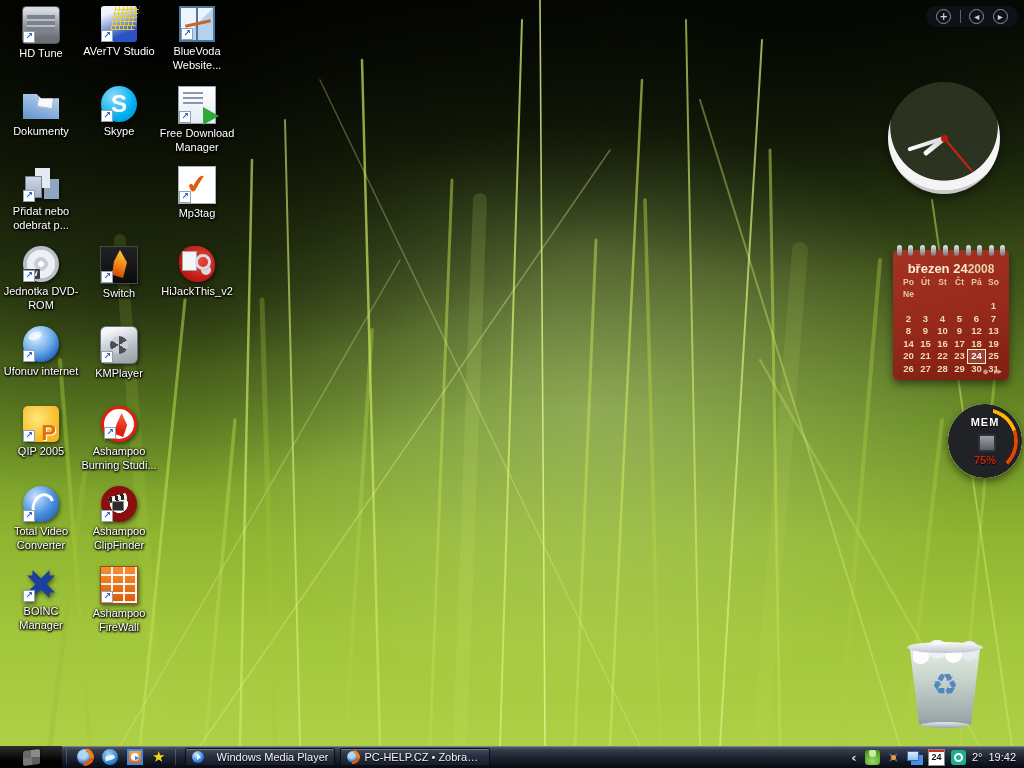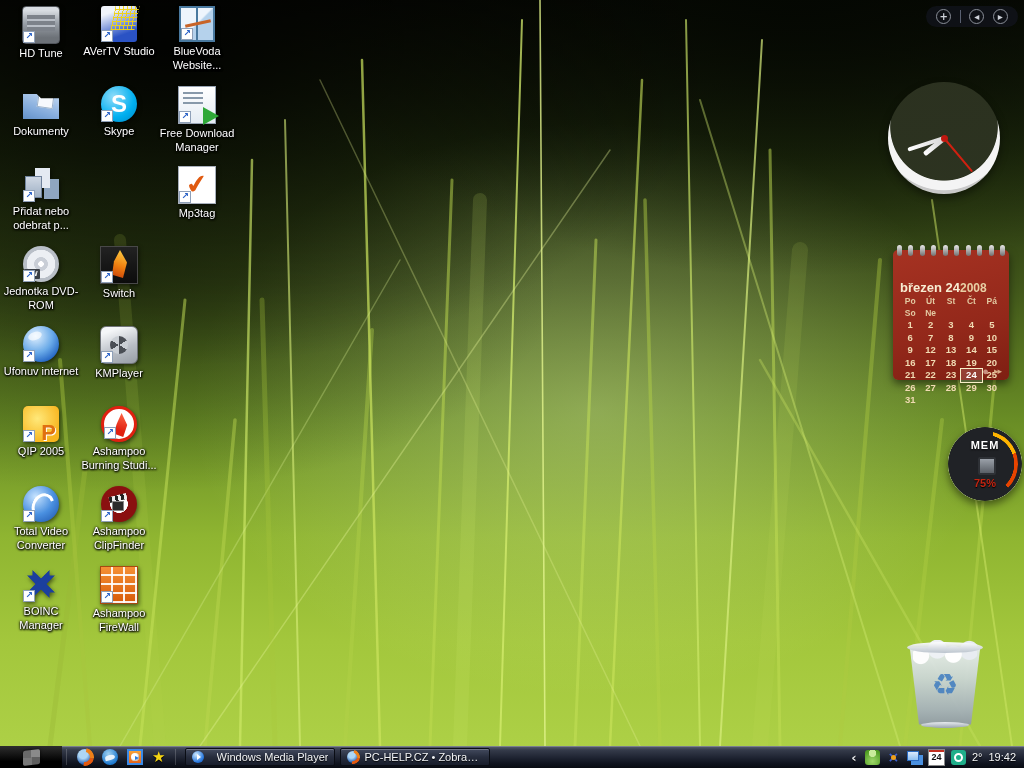--- a/index.html
+++ b/index.html
@@ -130,24 +130,24 @@
   .hand.m{width:4px;height:38px;margin-left:-2px;background:linear-gradient(#fff,#d8d8d8);transform:rotate(252deg);}
   .hand.s{width:2px;height:44px;margin-left:-1px;background:#d02010;transform:rotate(140deg);}
   #clock .pin{position:absolute;left:50%;top:50%;width:7px;height:7px;margin:-3.5px;background:#c01810;border-radius:50%;}
 
   
   #cal{position:absolute;left:893px;top:250px;width:116px;height:130px;
     background:linear-gradient(165deg,#a63222 0%,#93281a 60%,#7e1f12 100%);
     border-radius:5px;box-shadow:0 4px 8px rgba(0,0,0,.5);padding:10px 7px 4px;box-sizing:border-box;}
   #cal .spiral{position:absolute;left:4px;right:4px;top:-5px;display:flex;justify-content:space-between;}
   #cal .spiral i{width:5px;height:11px;background:linear-gradient(#e8e8e8,#707070);border-radius:2.5px;}
-  #cal .hdr{display:flex;justify-content:flex-start;align-items:baseline;margin-top:20px;}
+  #cal .hdr{display:flex;justify-content:center;align-items:baseline;margin-top:1px;}
   #cal .mon{font:bold 13px "Liberation Sans",sans-serif;color:#f7ecd2;}
   #cal .yr{font:bold 12px "Liberation Sans",sans-serif;color:#e8cfa4;}
-  #cal .dow,#cal .grid{display:grid;grid-template-columns:repeat(5,1fr);}
+  #cal .dow,#cal .grid{display:grid;grid-template-columns:repeat(6,1fr);}
   #cal .dow span{font:bold 8.5px/12px "Liberation Sans",sans-serif;color:#e3c9a2;text-align:center;}
   .cal-cell{font:bold 9.5px/12.5px "Liberation Sans",sans-serif;color:#f0dab2;text-align:center;}
   .cal-cell.today{outline:1px solid #f7efc8;background:rgba(255,255,255,.14);color:#fff;}
   #cal .nav{position:absolute;right:8px;bottom:4px;display:flex;gap:5px;align-items:center;}
   #cal .nav .dot{color:#c98f80;font-size:11px;line-height:10px;cursor:pointer;}
   #cal .nav .nx{color:#d8ad88;font-size:9px;line-height:10px;letter-spacing:-1px;cursor:pointer;}
 
   
   .gauge{position:absolute;border-radius:50%;
     background:radial-gradient(circle,#202226 0 70%,#dedede 71% 80%,#a8a8a8 81% 90%,#6e6e6e 91%);
@@ -156,21 +156,21 @@
     background:conic-gradient(from 15deg,#ffb400 0 55deg,#e84400 55deg 120deg,transparent 120deg);
     -webkit-mask:radial-gradient(circle,transparent 0 62%,#000 63% 86%,transparent 87%);
             mask:radial-gradient(circle,transparent 0 62%,#000 63% 86%,transparent 87%);}
   .gauge .glabel{position:absolute;width:100%;text-align:center;color:#fff;
     font:bold 13px "Liberation Sans",sans-serif;letter-spacing:1px;text-shadow:0 1px 2px #000;}
   .gauge .chip{position:absolute;left:50%;top:44%;width:16px;height:16px;margin-left:-8px;
     background:linear-gradient(#9aa0a8,#5a5f66);border:2px solid #2e3136;border-radius:2px;}
   .gauge .gval{position:absolute;width:100%;text-align:center;color:#c42410;
     font:bold 13px "Liberation Sans",sans-serif;text-shadow:0 1px 1px #000;}
   .gauge .gmax{position:absolute;color:#fff;font:bold 8px "Liberation Sans",sans-serif;}
-  #gauge-mem{left:948px;top:427px;width:74px;height:74px;}
+  #gauge-mem{left:948px;top:404px;width:74px;height:74px;}
   #gauge-mem .glabel{top:12px;font-size:11px;}
   #gauge-mem .chip{top:40%;width:14px;height:14px;margin-left:-7px;}
   #gauge-mem .gval{bottom:12px;font-size:11px;}
   #gauge-cpu{left:889px;top:432px;width:100px;height:100px;z-index:2;}
   #gauge-cpu .glabel{top:20px;}
   #gauge-cpu .gval{bottom:15px;font-size:14px;}
   #gauge-cpu .gmax{right:17px;top:55px;}
 
   
   #batt{position:absolute;left:872px;top:562px;width:140px;height:32px;
@@ -359,20 +359,24 @@
         <span class="sarr">↗</span>
       </div>
     <div class="lbl">Jednotka DVD-ROM</div>
   </div>
   <div class="dicon" style="left:80px;top:246px">
     <div class="ico i-switch">
         <span class="sarr">↗</span>
       </div>
     <div class="lbl">Switch</div>
   </div>
+  <div class="dicon" style="left:158px;top:246px">
+    <div class="ico i-hijack"></div>
+    <div class="lbl">HiJackThis_v2</div>
+  </div>
 
   <div class="dicon" style="left:2px;top:326px">
     <div class="ico i-ufonuv">
         <span class="sarr">↗</span>
       </div>
     <div class="lbl">Ufonuv internet</div>
   </div>
   <div class="dicon" style="left:80px;top:326px">
     <div class="ico i-kmplayer">
         <span class="sarr">↗</span>

